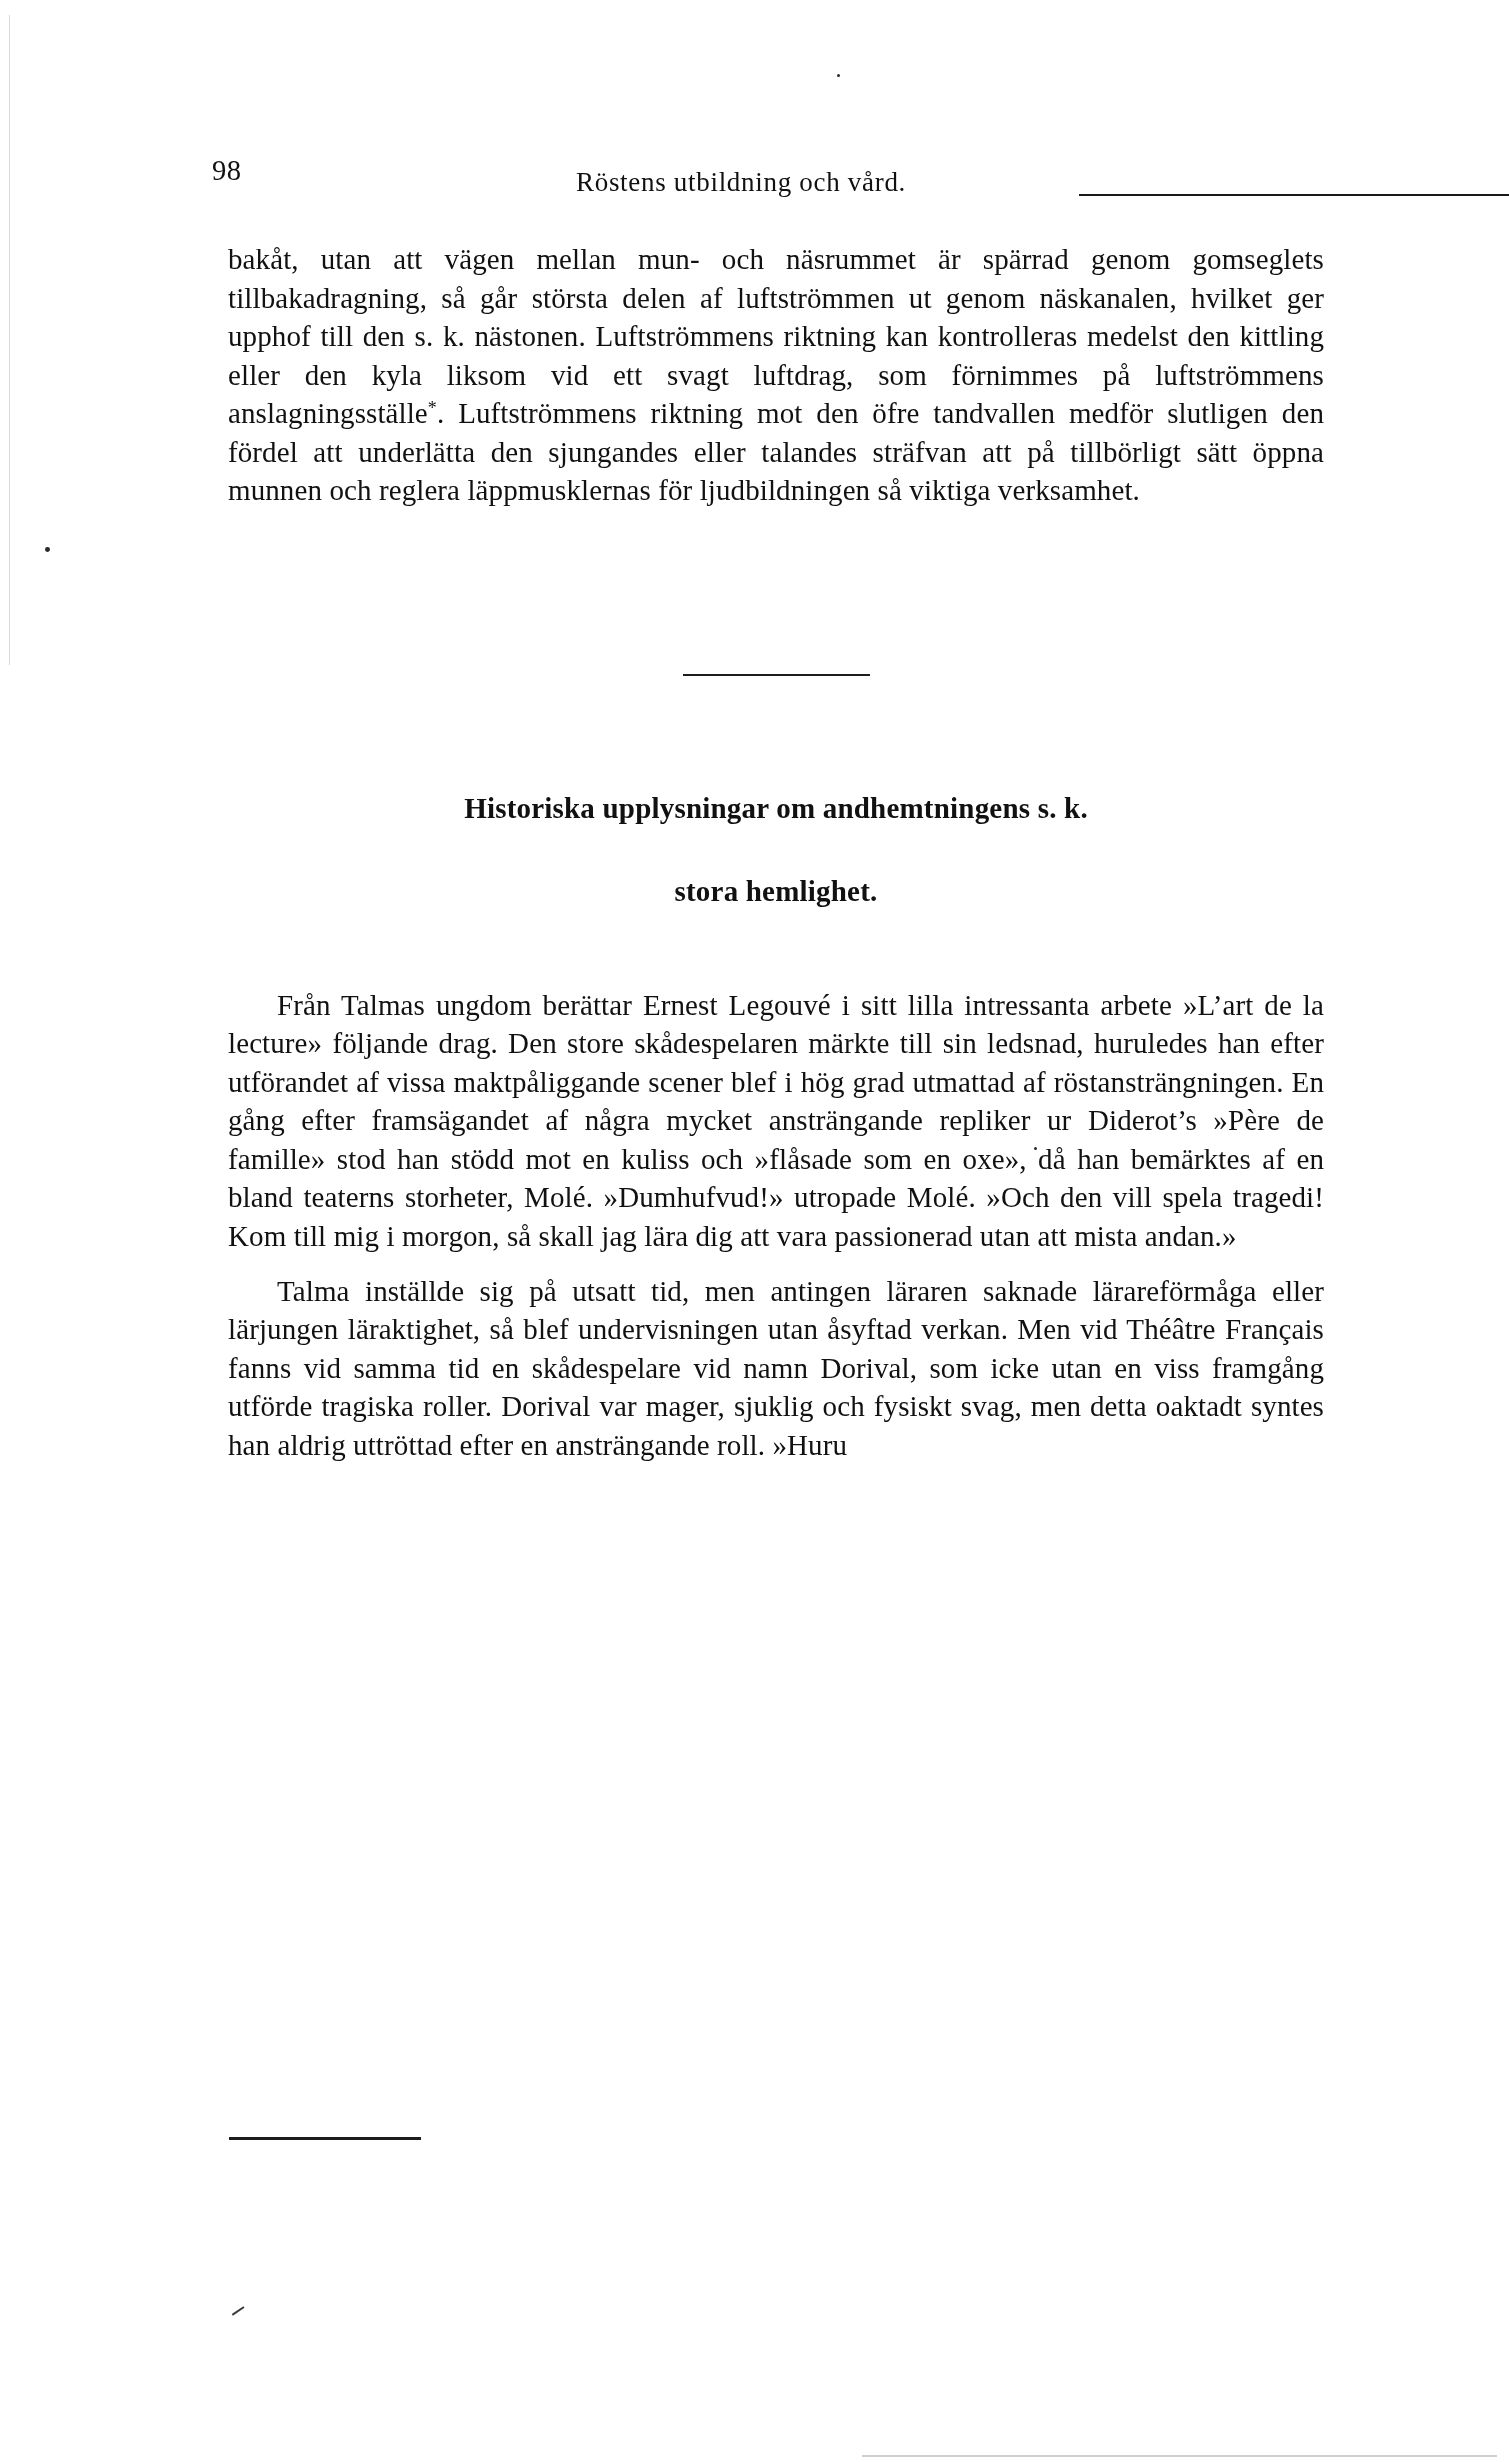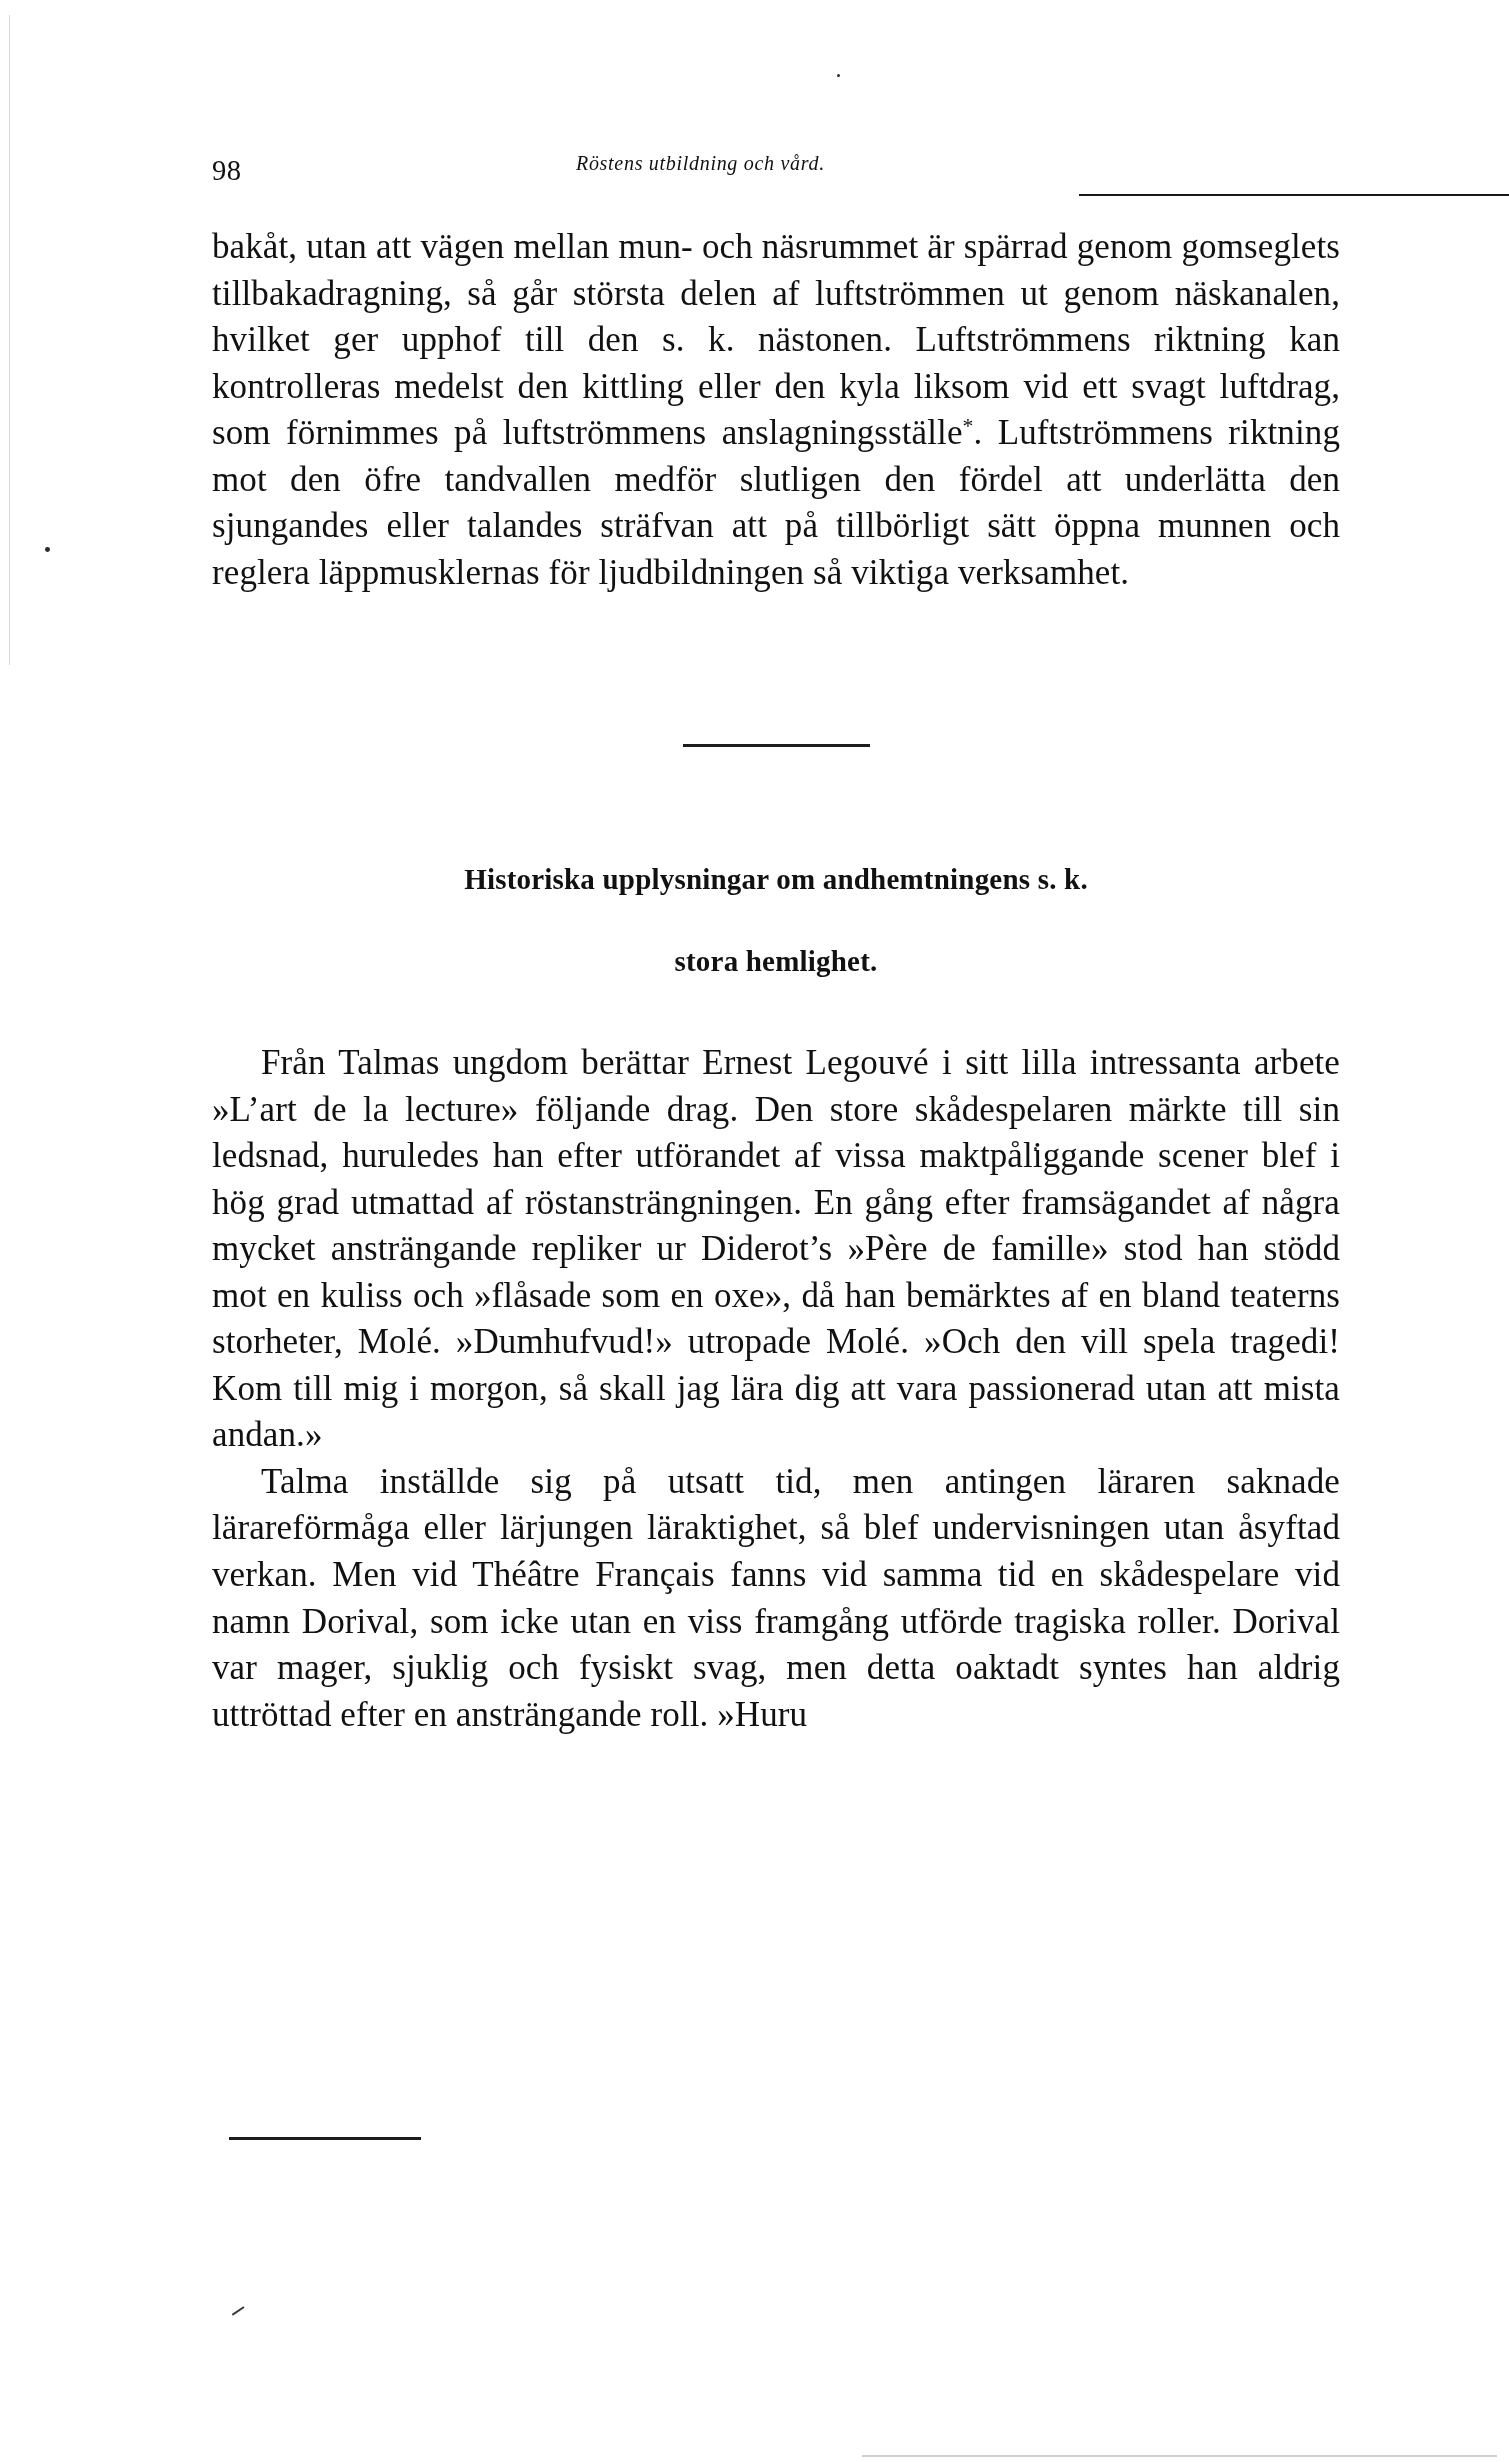--- a/index.html
+++ b/index.html
@@ -53,23 +53,22 @@
   .folio {
     position: absolute;
     left: 0;
     top: 6.9px;
     font-size: 28.6px;
     letter-spacing: 0.5px;
   }
   .head-title {
     position: absolute;
     left: 364px;
-    top: 4px;
-    font-style: italic;
-    font-size: 20px;
+    top: 19px;
+    font-size: 27px;
     letter-spacing: 0.7px;
     white-space: nowrap;
   }
   .head-rule {
     position: absolute;
     left: 867px;
     top: 46px;
     width: 473px;
     height: 2px;
     background: #1a1a1a;
@@ -77,22 +76,22 @@
 
   
   .textblock {
     position: absolute;
     left: 212px;
     top: 224px;
     width: 1128px;
   }
 
   p.body {
-    margin: 0;
-    font-size: 35px;
+    margin: 16px;
+    font-size: 29px;
     line-height: 1.33;
     text-align: justify;
     text-align-last: left;
     letter-spacing: 0.1px;
     -webkit-hyphens: none;
     hyphens: none;
   }
   p.indent { text-indent: 49px; }
 
   .gap-after-para1 { height: 148px; }

